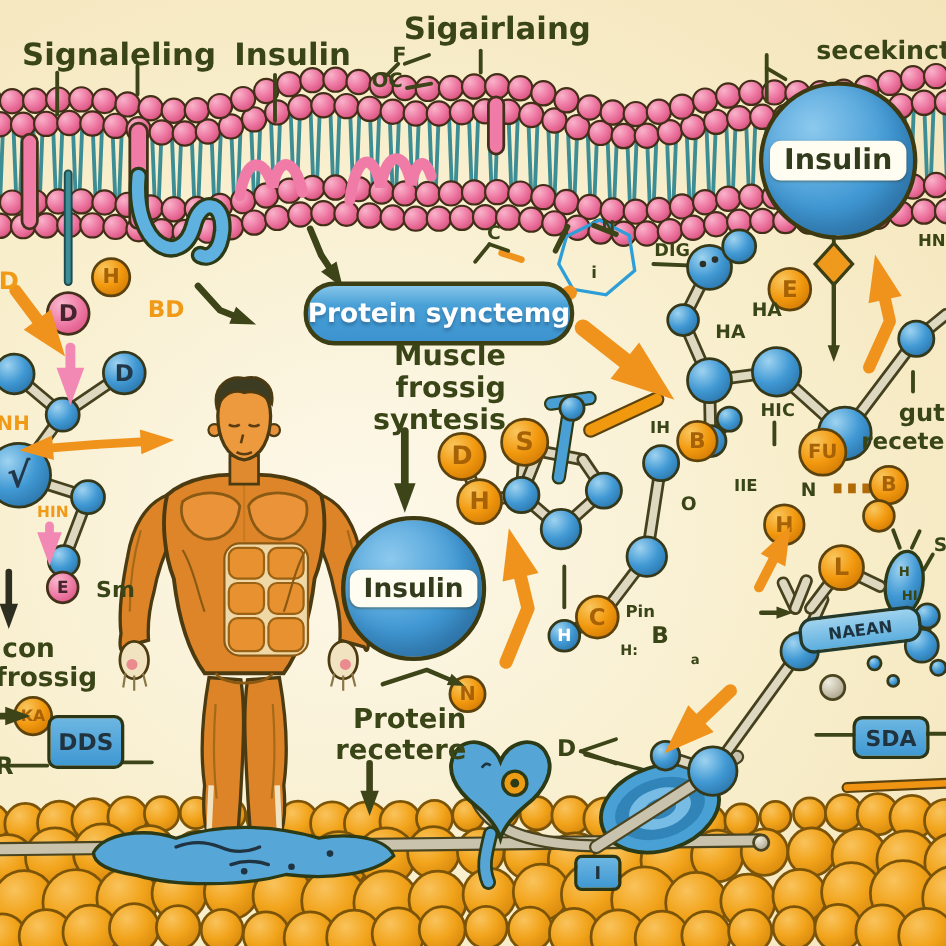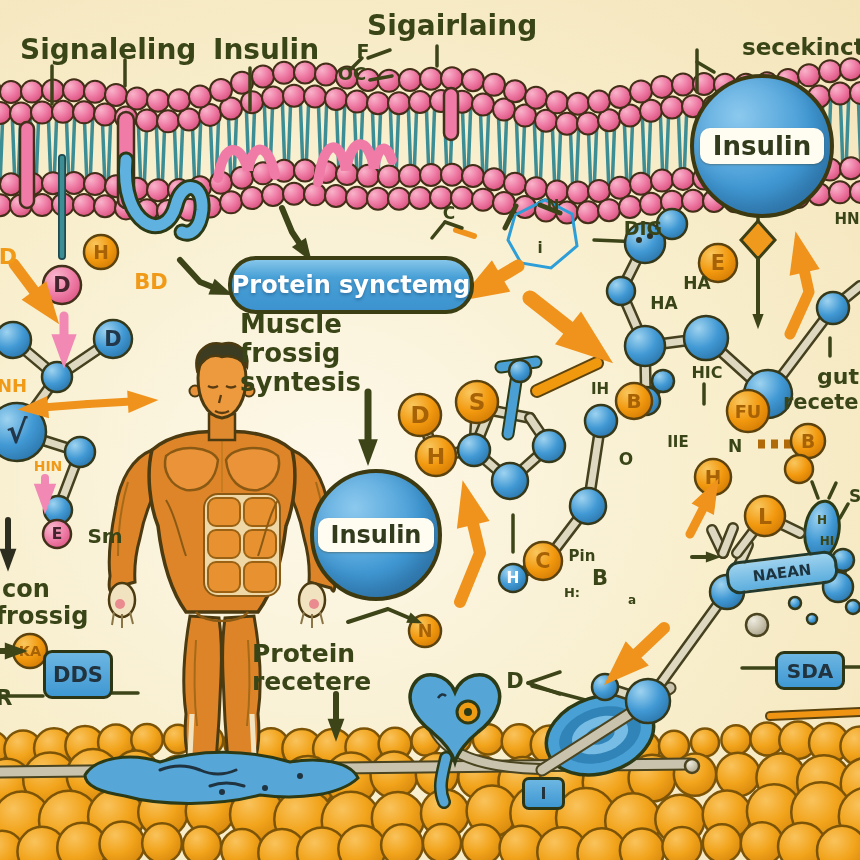--- a/index.html
+++ b/index.html
@@ -13,22 +13,22 @@
   .toplabel{position:absolute;font-weight:bold;color:#3a4517;white-space:nowrap;line-height:1;}
   .bubble{position:absolute;border-radius:50%;border:4px solid #3d3a12;
     background:radial-gradient(circle at 33% 28%, #8cc9ee, #4199d4 55%, #2e7ab0);
     display:flex;align-items:center;justify-content:center;
     box-shadow:inset -8px -12px 20px rgba(20,60,100,.28);}
   .bubble-label{background:#fffdf2;border-radius:10px;padding:3px 13px;color:#333b1d;
     font-weight:bold;box-shadow:0 1px 2px rgba(60,50,10,.35);}
   .pill{position:absolute;border:4px solid #3c3f14;border-radius:28px;
     background:linear-gradient(180deg,#86c6ea 0%,#48a0d6 35%,#3c93cf 100%);
     color:#fff;font-weight:bold;display:flex;align-items:center;justify-content:center;
-    text-shadow:0 2px 3px rgba(30,70,110,.45);white-space:nowrap;}
-  .caption{position:absolute;color:#3a4517;font-weight:bold;text-align:left;line-height:1.12;}
+    text-shadow:0 2px 3px rgba(30,70,110,.45);white-space:nowrap;margin-left:48px;}
+  .caption{position:absolute;color:#3a4517;font-weight:bold;text-align:right;line-height:1.12;}
   .tagbox{position:absolute;border:3.5px solid #2c3514;border-radius:9px;
     background:linear-gradient(180deg,#6cb6e2,#3f98d2);color:#21333e;font-weight:bold;
     display:flex;align-items:center;justify-content:center;}
   .banner{position:absolute;border:3px solid #23392c;border-radius:13px;
     background:linear-gradient(180deg,#9ed2ee,#5caede);color:#1d3440;font-weight:bold;
     display:flex;align-items:center;justify-content:center;}
 </style>
 </head>
 <body>
 
@@ -756,21 +756,21 @@
       <div class="flabel orange" style="left: 151px; top: 282px; font-size: 21px; text-align: right;">BD</div>
       <div class="flabel orange" style="left: 12px; top: 386px; font-size: 18px;">NH</div>
       <div class="flabel orange" style="left: 48px; top: 466px; font-size: 14px;">HIN</div>
       <div class="flabel dark" style="left: 105px; top: 536px; font-size: 20px;">Sm</div>
       <div class="flabel dark" style="left: 26px; top: 589px; font-size: 24px;">con</div>
       <div class="flabel dark" style="left: 42px; top: 616px; font-size: 24px;">frossig</div>
       <div class="flabel dark" style="left: 4px; top: 698px; font-size: 22px;">R</div>
       <div class="flabel dark" style="left: 449px; top: 213px; font-size: 17px;">C</div>
       <div class="flabel dark" style="left: 553px; top: 206px; font-size: 15px;">N</div>
       <div class="flabel dark" style="left: 540px; top: 248px; font-size: 15px;">i</div>
-      <div class="flabel dark" style="left: 611px; top: 228px; font-size: 19px; margin-left: 32px;">DIG</div>
+      <div class="flabel dark" style="left: 611px; top: 228px; font-size: 16px;">DIG</div>
       <div class="flabel dark" style="left: 697px; top: 283px; font-size: 17px;">HA</div>
       <div class="flabel dark" style="left: 664px; top: 303px; font-size: 17px;">HA</div>
       <div class="flabel dark" style="left: 707px; top: 373px; font-size: 16px;">HIC</div>
       <div class="flabel dark" style="left: 600px; top: 389px; font-size: 15px;">IH</div>
       <div class="flabel dark" style="left: 838px; top: 377px; font-size: 22px;">gut</div>
       <div class="flabel dark" style="left: 833px; top: 402px; font-size: 21px;">recetere</div>
       <div class="flabel dark" style="left: 735px; top: 446px; font-size: 17px;">N</div>
       <div class="flabel dark" style="left: 678px; top: 442px; font-size: 15px;">IIE</div>
       <div class="flabel dark" style="left: 626px; top: 459px; font-size: 17px;">O</div>
       <div class="flabel dark" style="left: 582px; top: 556px; font-size: 15px;">Pin</div>

